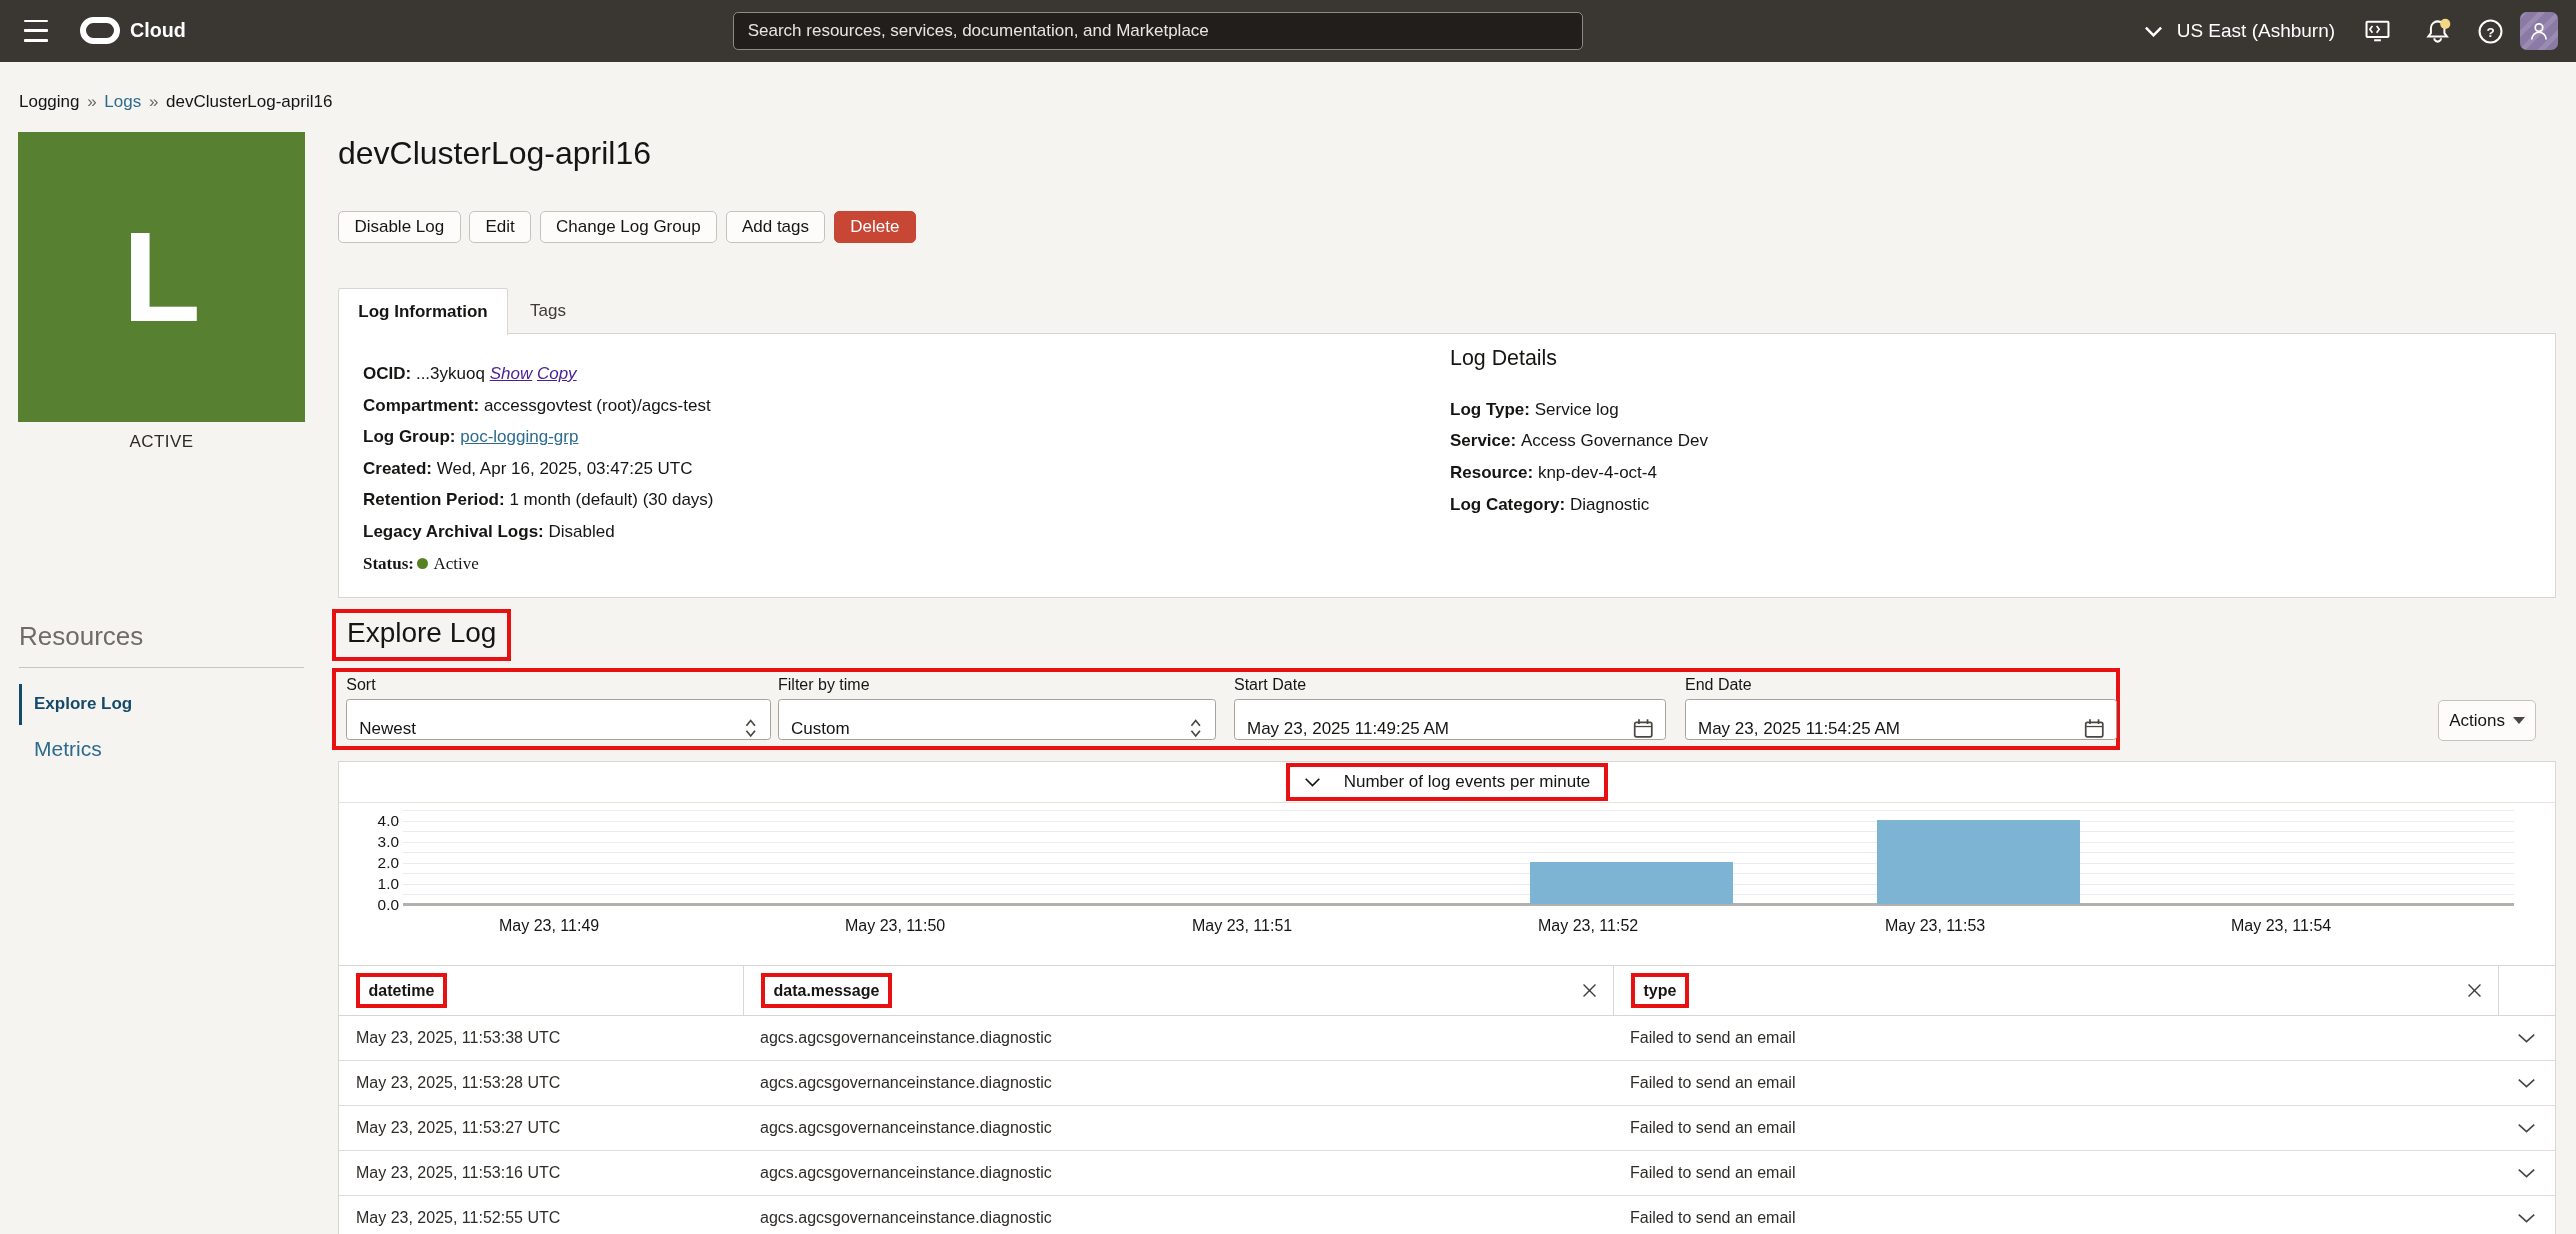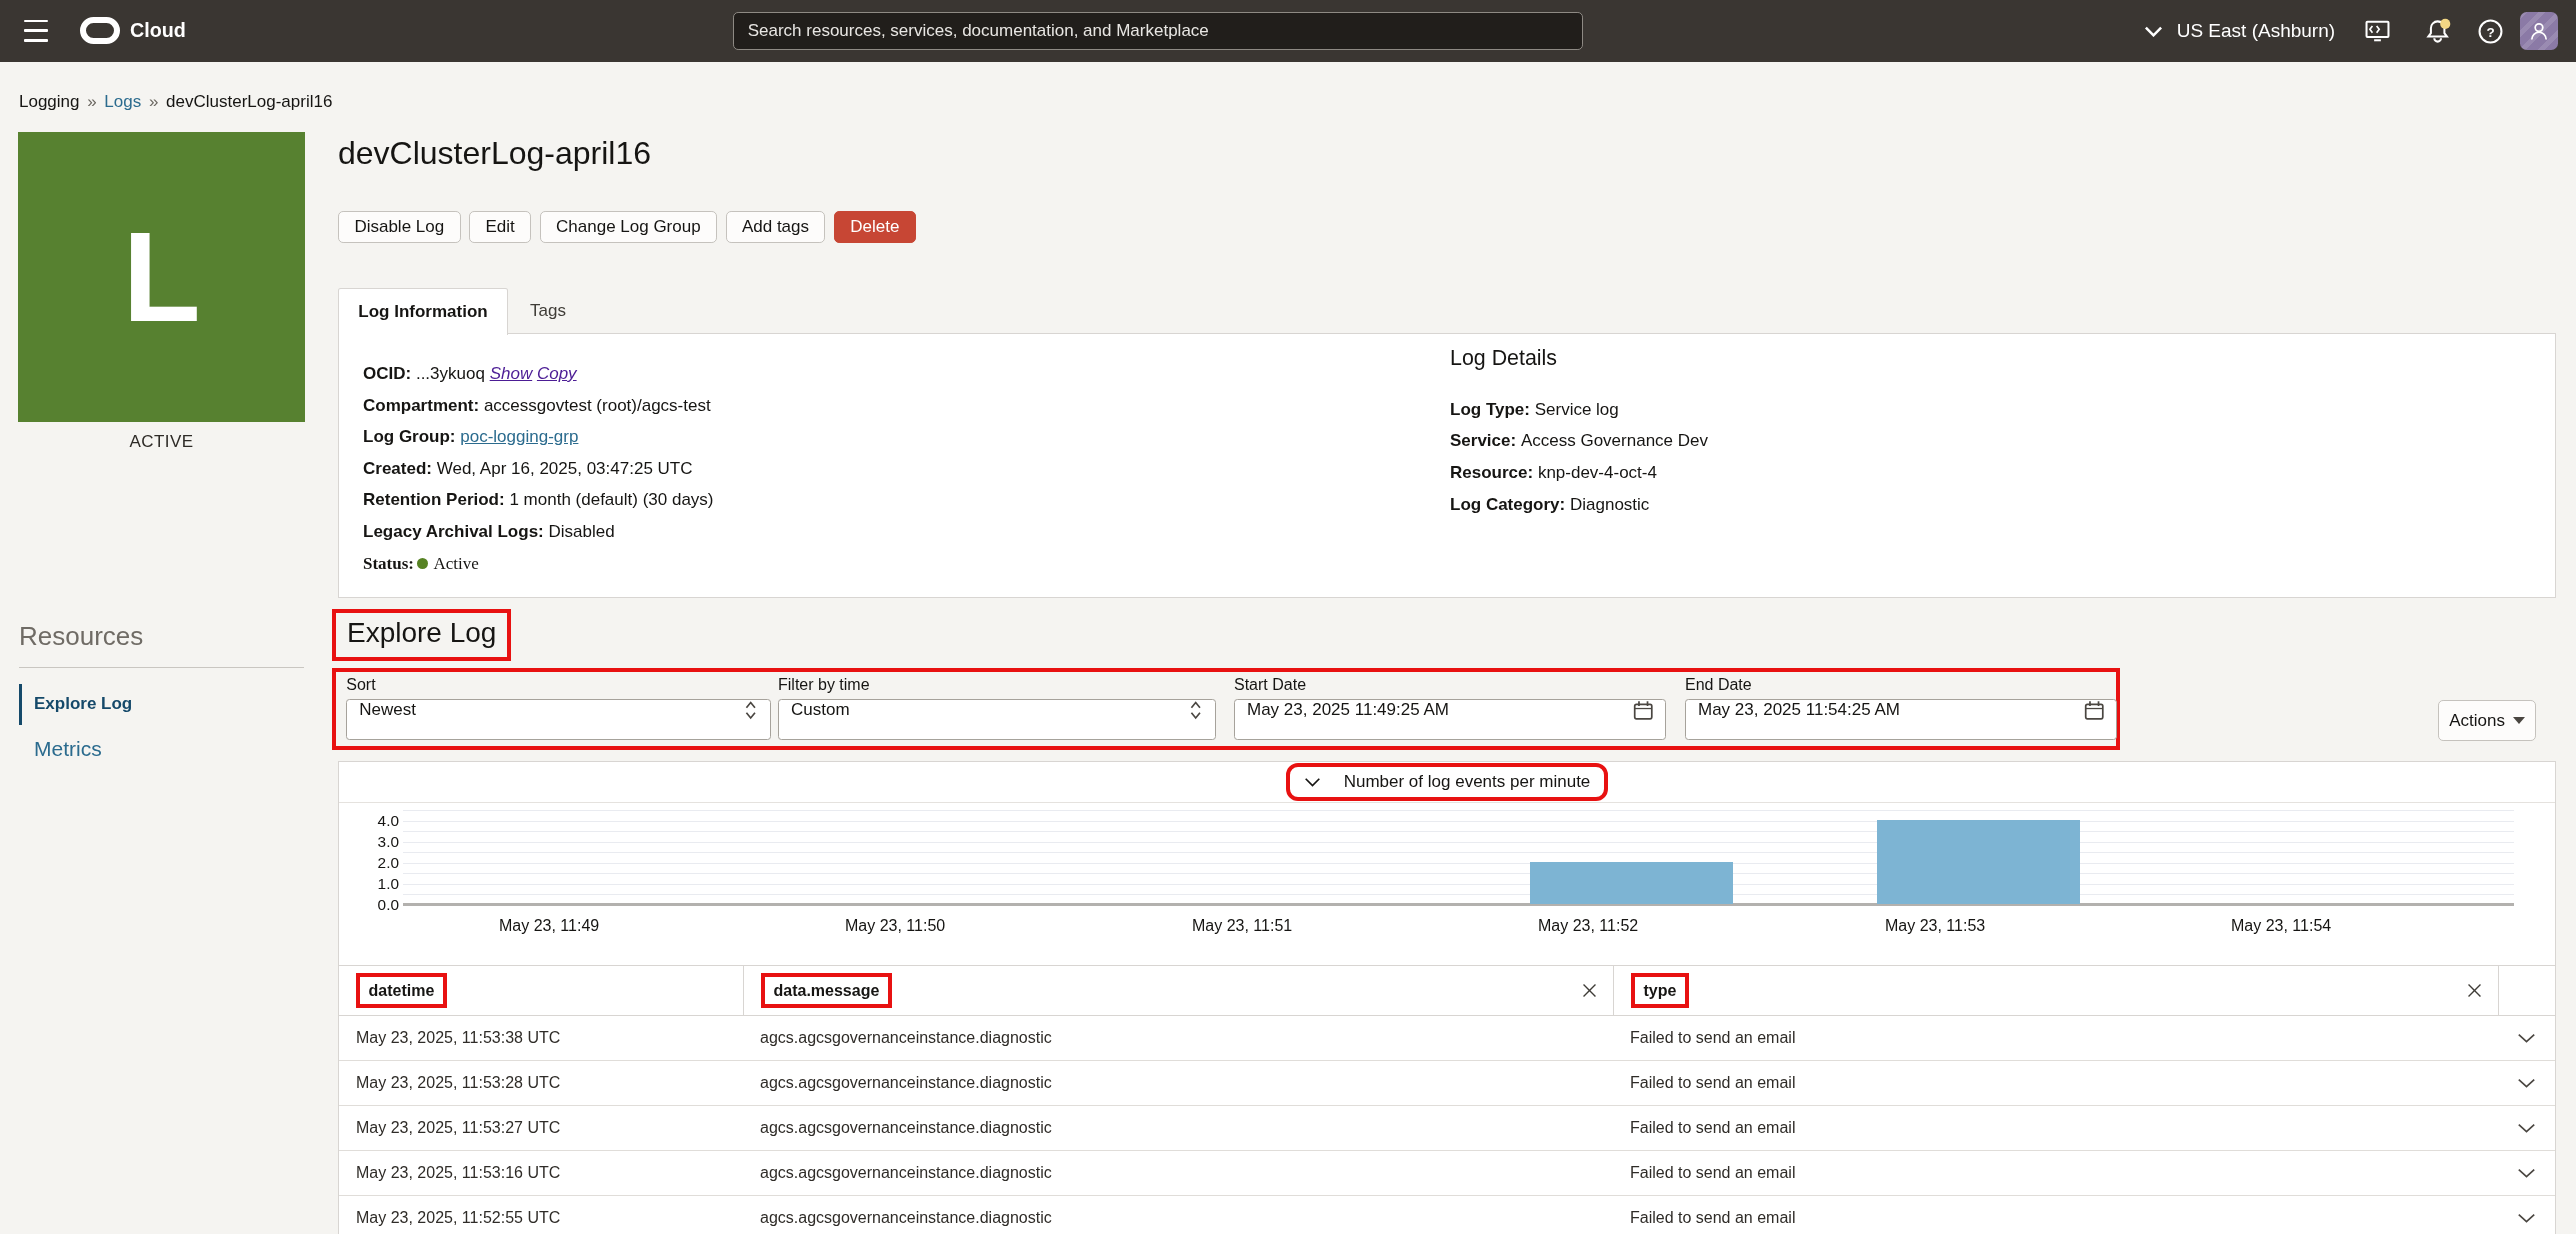--- a/index.html
+++ b/index.html
@@ -54,29 +54,29 @@
   .details-heading{position:absolute;left:1111px;top:12px;font-size:21.4px;}
   .detail-row{position:absolute;left:1111px;height:20.5px;font-size:17px;line-height:20.5px;white-space:nowrap;}
 
   
   .annot{border:4.3px solid var(--annot-red,#e81111);}
   .explore-heading-box{position:absolute;left:332px;top:609px;padding:4.3px 11px 7.7px 11px;font-size:28px;color:#161513;background:transparent;}
   .filter-box{position:absolute;left:332px;top:668px;width:1788px;height:82px;box-sizing:border-box;}
   .fgroup{position:absolute;top:0;}
   .fg1{left:10.3px;width:425px;} .fg2{left:442px;width:438px;} .fg3{left:898px;width:432px;} .fg4{left:1349px;width:432px;}
   .flabel{position:absolute;top:4.3px;font-size:16px;color:#161513;}
-  .ffield{position:absolute;top:26.5px;left:0;right:0;height:41px;background:#fff;border:0.9px solid #a6a29b;border-radius:3.4px;display:flex;align-items:flex-start;padding:0 12px;font-size:17px;box-sizing:border-box;cursor:pointer;}
+  .ffield{position:absolute;top:26.5px;left:0;right:0;height:41px;background:#fff;border:0.9px solid #a6a29b;border-radius:3.4px;display:flex;align-items:flex-end;padding:0 12px;font-size:17px;box-sizing:border-box;cursor:pointer;}
   .ffield .ficon{margin-left:auto;display:flex;align-items:center;}
   .actions-btn{position:absolute;left:2438px;top:700px;width:96px;height:39px;background:#fdfcfb;border:0.9px solid #c5c2bd;border-radius:5.1px;display:flex;align-items:center;justify-content:center;gap:7.7px;font-size:17px;cursor:pointer;}
   .caret-down{width:0;height:0;border-left:6px solid transparent;border-right:6px solid transparent;border-top:7.7px solid #4a4641;}
 
   
   .panel2{position:absolute;left:338px;top:761px;width:2218px;height:479px;background:#fff;border:0.9px solid #d8d5d2;border-bottom:none;box-sizing:border-box;}
   .chart-header{position:absolute;left:0;top:0;width:100%;height:40px;border-bottom:0.9px solid #e5e2de;display:flex;align-items:center;justify-content:center;}
-  .chart-title-box{display:flex;align-items:center;gap:23px;padding:5.1px 13.7px;font-size:17px;color:#161513;cursor:pointer;border-radius:12px;}
+  .chart-title-box{display:flex;align-items:center;gap:23px;padding:5.1px 13.7px;font-size:17px;color:#161513;cursor:pointer;}
   .chart-area{position:absolute;left:0;top:40px;width:100%;height:162px;}
   .ylab{position:absolute;width:43px;text-align:right;font-size:15.4px;color:#161513;}
   .plot{position:absolute;left:64px;top:2.6px;width:2111px;height:101px;}
   .gridline{position:absolute;left:0;width:100%;height:0.9px;background:#e9ebf0;}
   .baseline{position:absolute;left:0;bottom:0;width:100%;height:2.6px;background:#b3b1ae;}
   .bar{position:absolute;bottom:1.7px;background:var(--bar-blue,#7db4d3);}
   .xlab{position:absolute;top:115px;width:188px;margin-left:-94px;text-align:left;font-size:16px;color:#161513;}
 
   .ltable{position:absolute;left:0;top:203px;width:100%;}
   .lt-header{display:grid;grid-template-columns:404px 870px 885px 56px;height:49px;border-top:0.9px solid #d8d5d2;border-bottom:0.9px solid #d8d5d2;}

